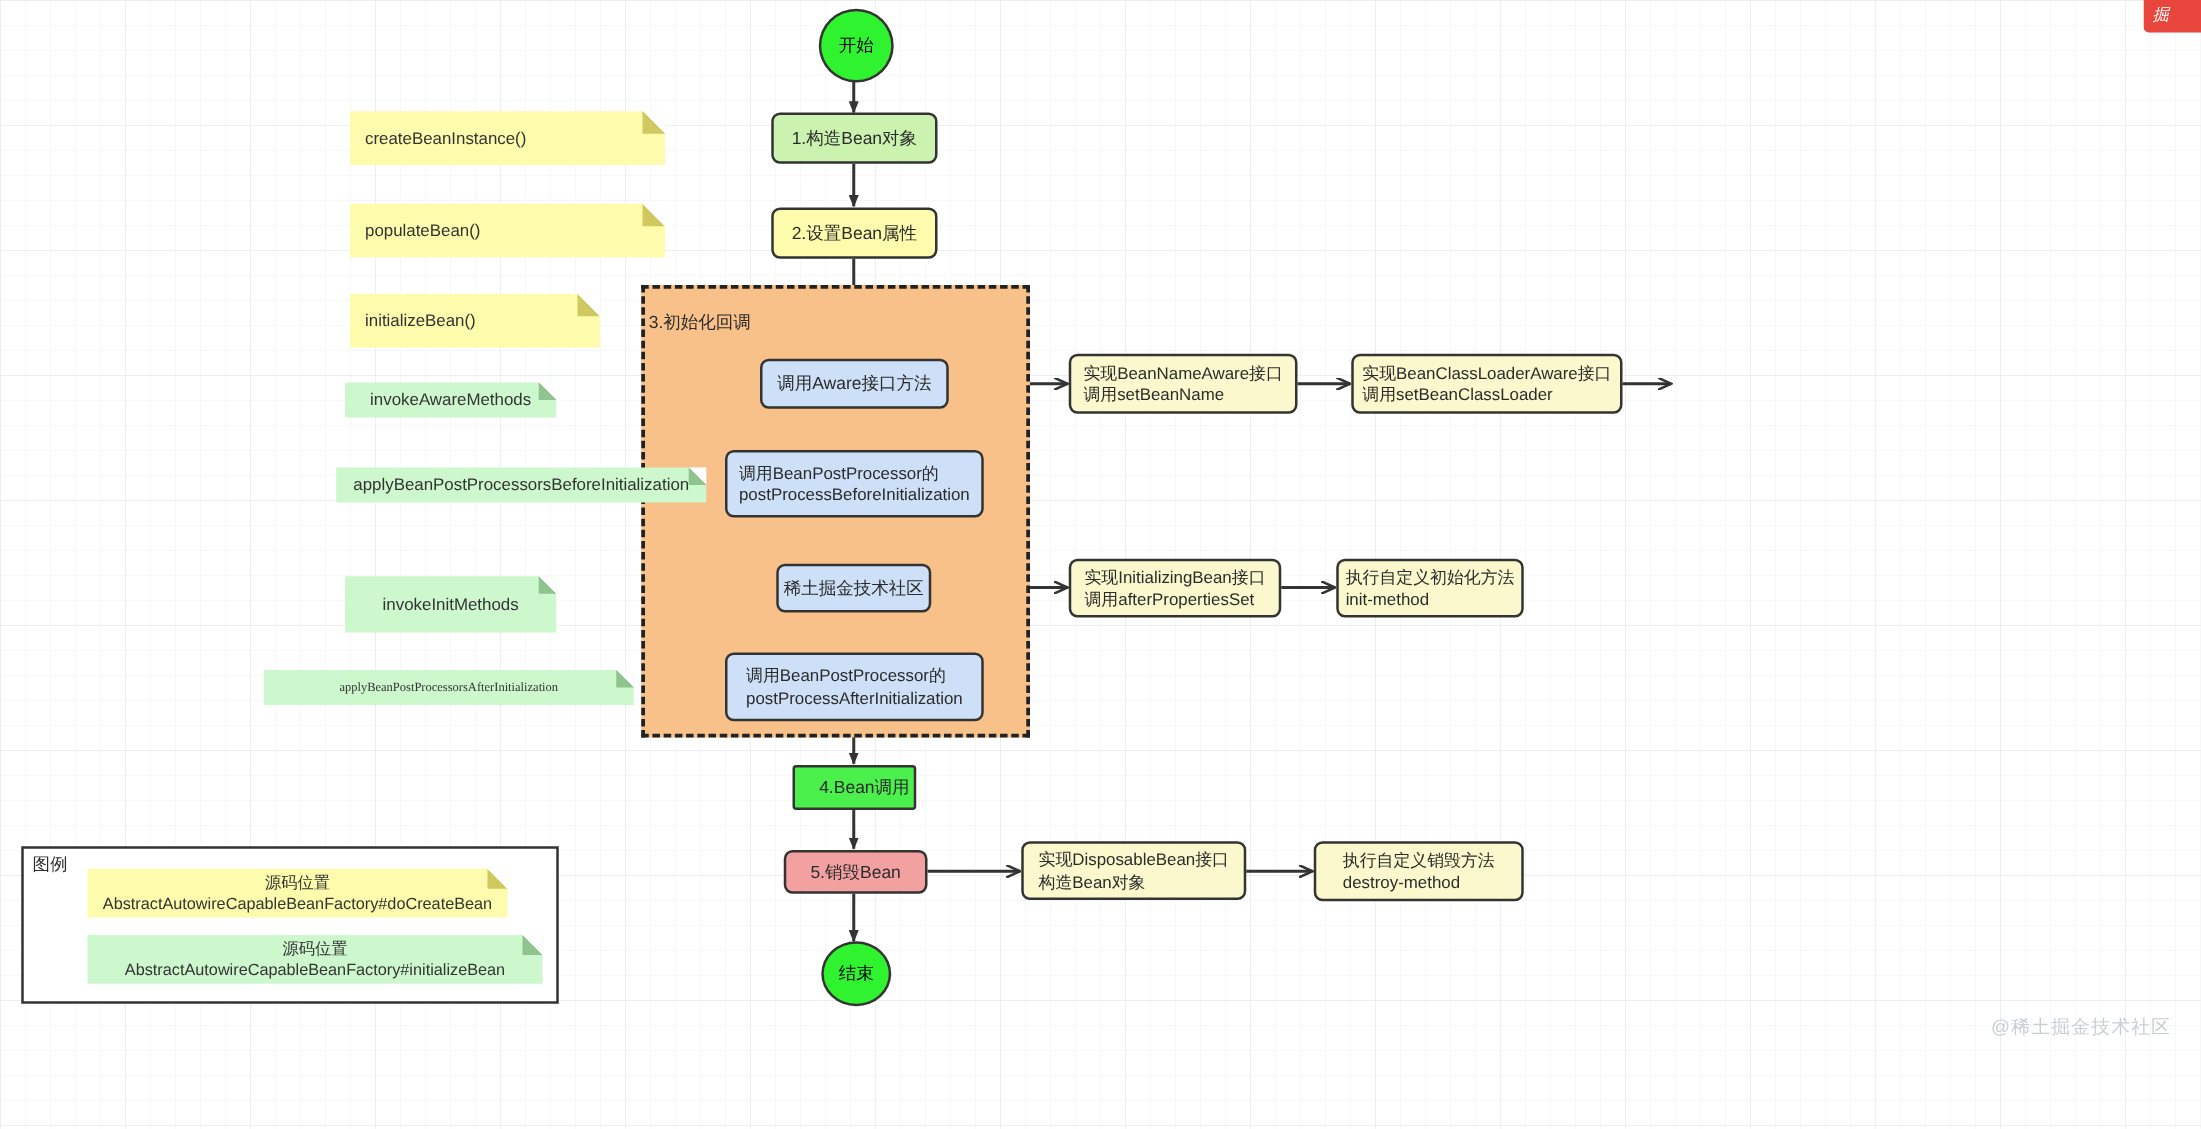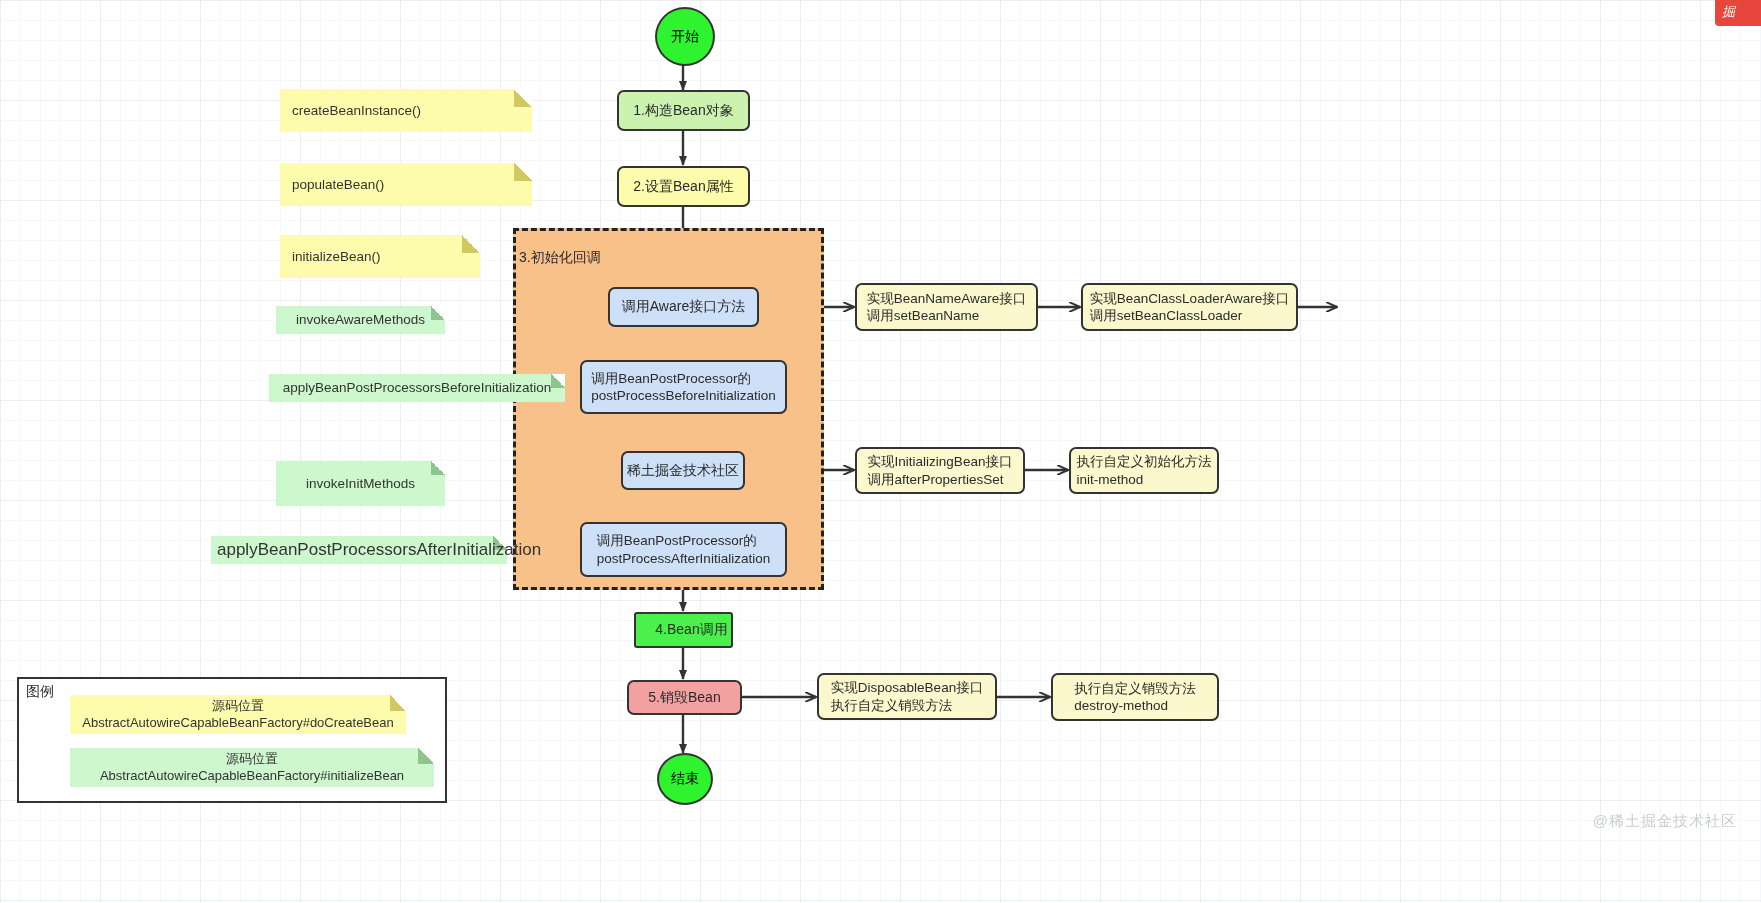--- a/index.html
+++ b/index.html
@@ -182,21 +182,21 @@
     <span>实现InitializingBean接口
 调用afterPropertiesSet</span>
   </div>
   <div class="node rounded pale-yellow" style="left:1069px;top:447px;width:150px;height:47px;font-size:13.5px;">
     <span>执行自定义初始化方法
 init-method</span>
   </div>
 
   <div class="node rounded pale-yellow" style="left:817px;top:673px;width:180px;height:47px;font-size:13.5px;">
     <span>实现DisposableBean接口
-执行自定义销毁方法</span>
+构造Bean对象</span>
   </div>
   <div class="node rounded pale-yellow" style="left:1051px;top:673px;width:168px;height:48px;font-size:13.5px;">
     <span>执行自定义销毁方法
 destroy-method</span>
   </div>
 
   <div class="note note-yellow left" style="left:280px;top:89px;width:252px;height:43px;font-size:13.5px;">
     <div class="body"></div>
     <div class="fold"></div>
     <div class="txt">createBeanInstance()</div>
@@ -225,21 +225,21 @@
     <div class="fold" style="width:14px;height:14px;"></div>
     <div class="txt">applyBeanPostProcessorsBeforeInitialization</div>
   </div>
 
   <div class="note note-green" style="left:276px;top:461px;width:169px;height:45px;font-size:13.5px;">
     <div class="body"></div>
     <div class="fold" style="width:14px;height:14px;"></div>
     <div class="txt">invokeInitMethods</div>
   </div>
 
-  <div class="note note-green" style="left:211px;top:536px;width:296px;height:28px;font-size:17px;">
+  <div class="note note-green" style="left:211px;top:536px;width:296px;height:28px;font-size:10px;font-family:Liberation Serif, serif;">
     <div class="body"></div>
     <div class="fold" style="width:14px;height:14px;"></div>
     <div class="txt">applyBeanPostProcessorsAfterInitialization</div>
   </div>
 
   <div class="legend-box" style="left:17px;top:677px;width:430px;height:126px;"></div>
   <div class="legend-title" style="left:26px;top:683px;font-size:14px;">图例</div>
 
   <div class="note note-yellow" style="left:70px;top:695px;width:336px;height:39px;font-size:13px;">
     <div class="body"></div>

